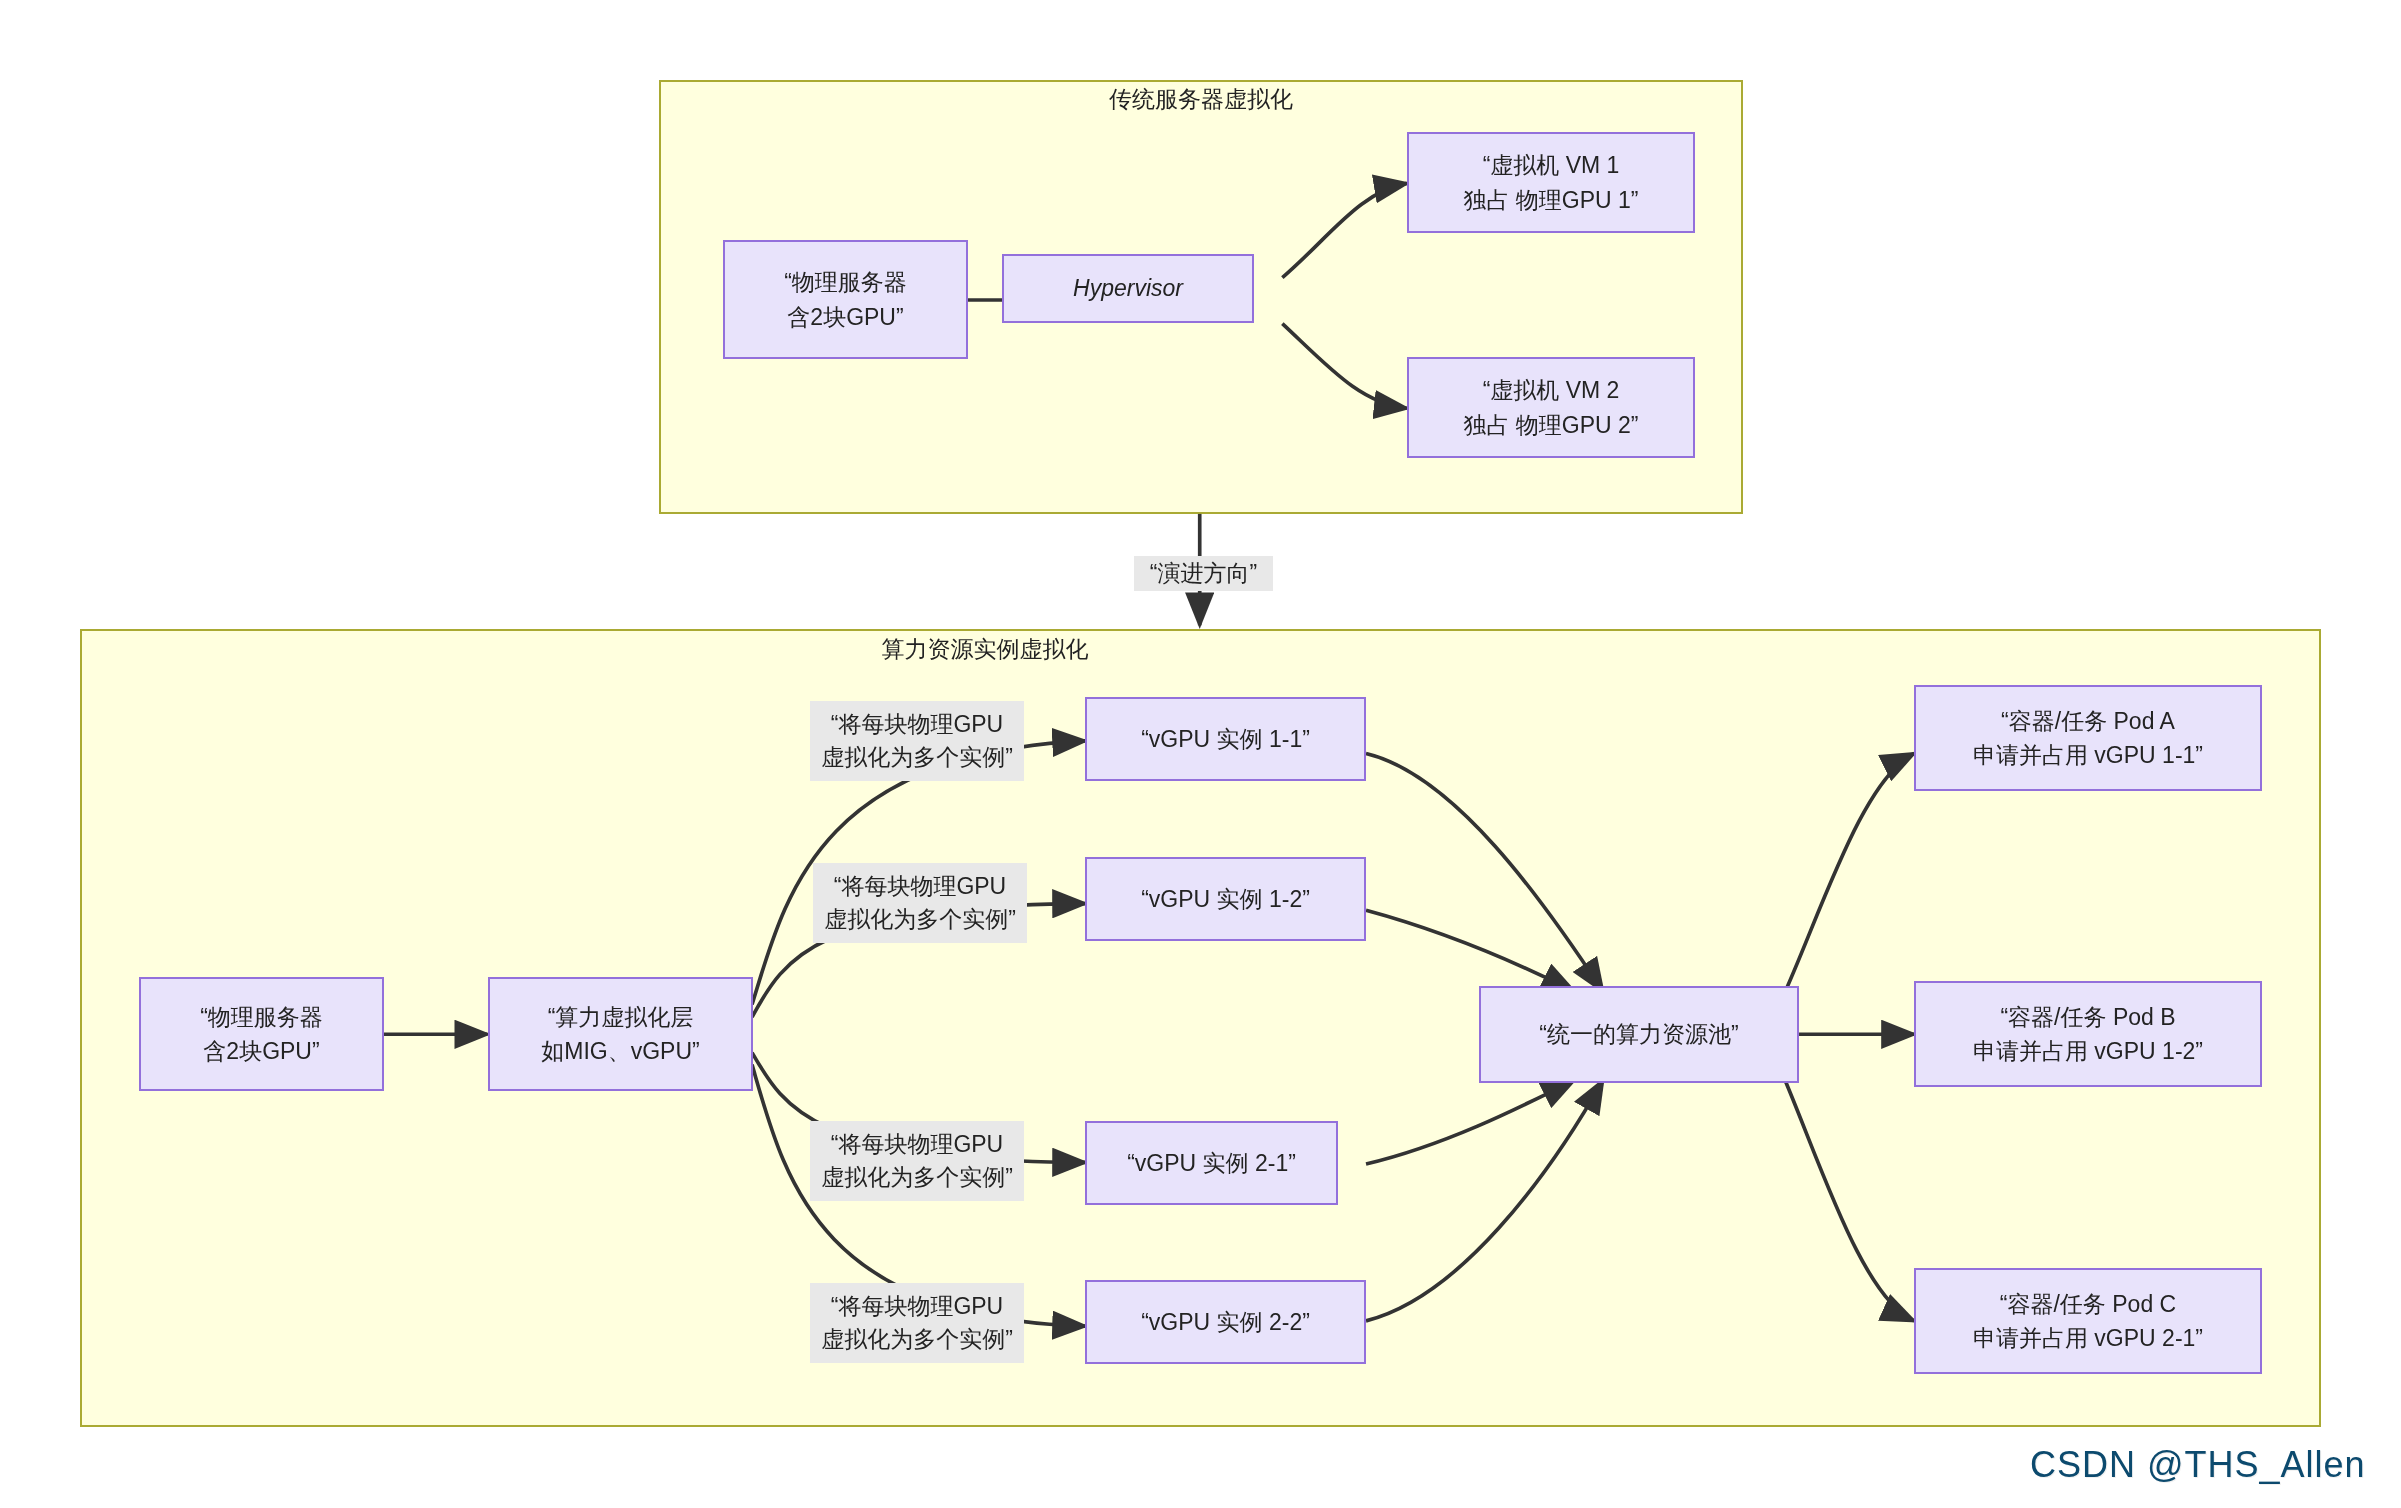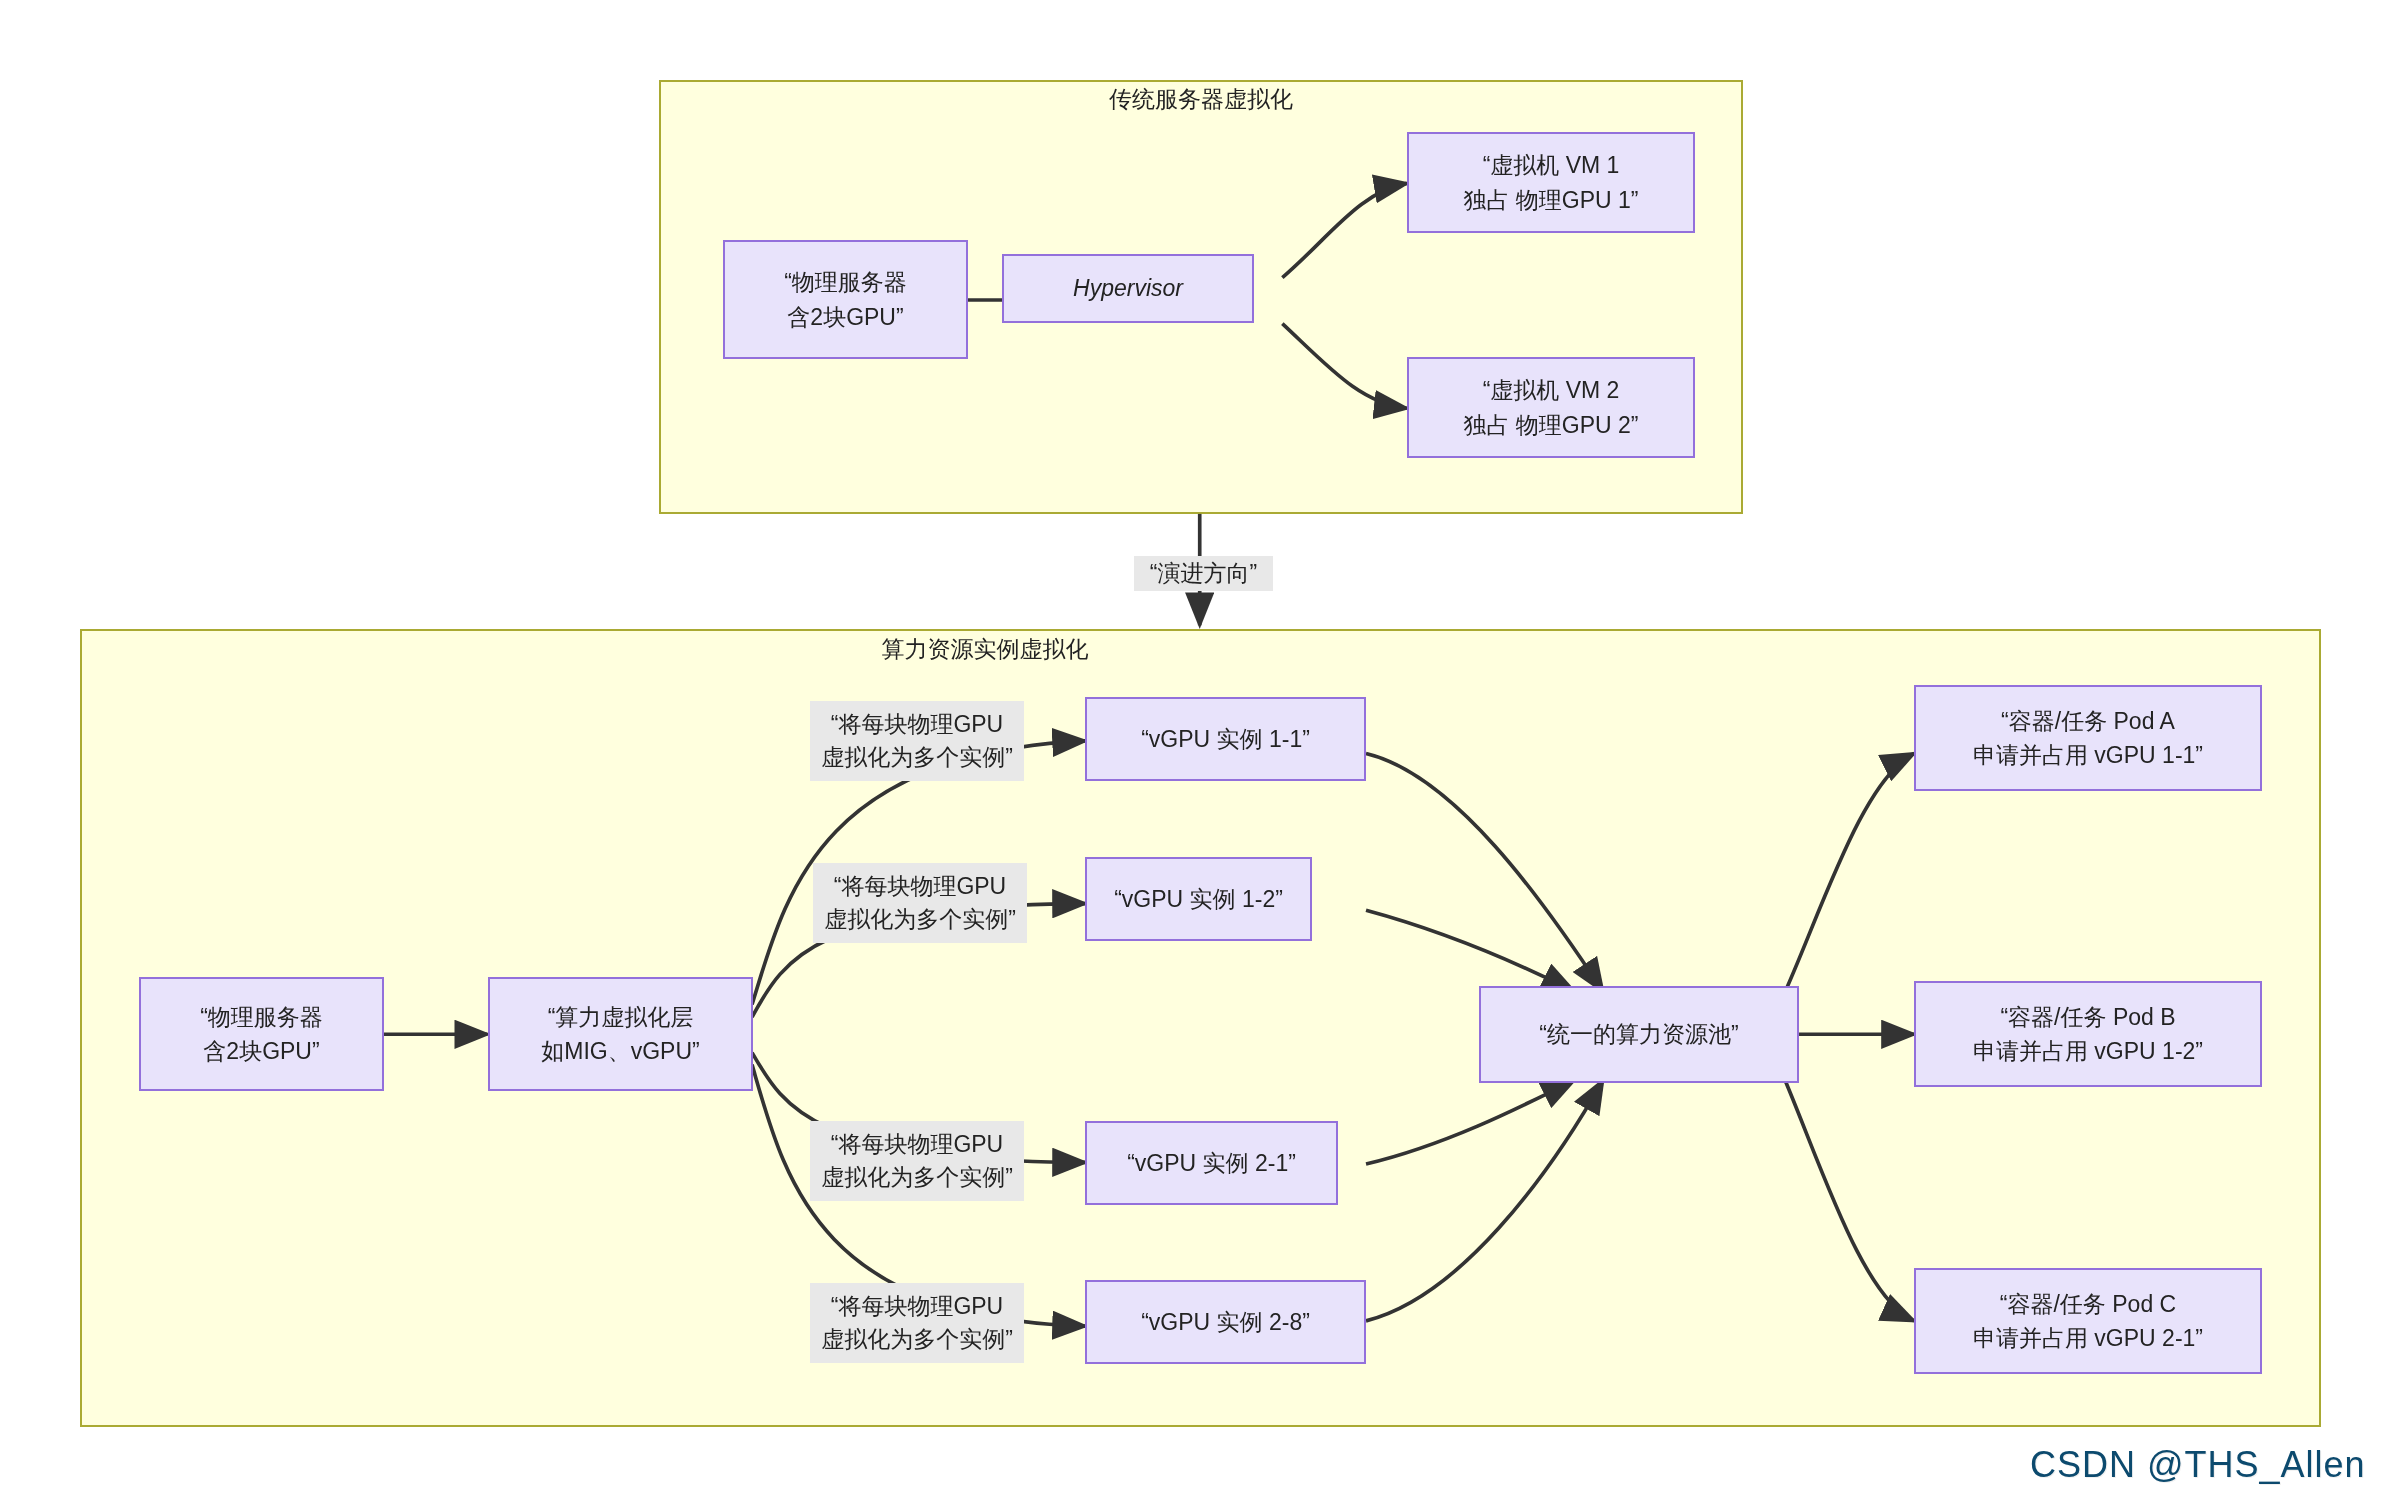--- a/index.html
+++ b/index.html
@@ -176,30 +176,30 @@
   <div class="edge-label" style="left:810px; top:1121px; width:214px; height:80px; display:flex; align-items:center; justify-content:center;">“将每块物理GPU
 虚拟化为多个实例”</div>
 
   <div class="edge-label" style="left:810px; top:1283px; width:214px; height:80px; display:flex; align-items:center; justify-content:center;">“将每块物理GPU
 虚拟化为多个实例”</div>
 
   <div class="node" style="left:1085px; top:697px; width:281px; height:84px;">
     <span>“vGPU 实例 1-1”</span>
   </div>
 
-  <div class="node" style="left:1085px; top:857px; width:227px; height:84px;">
+  <div class="node" style="left:1085px; top:857px; width:281px; height:84px;">
     <span>“vGPU 实例 1-2”</span>
   </div>
 
   <div class="node" style="left:1085px; top:1121px; width:253px; height:84px;">
     <span>“vGPU 实例 2-1”</span>
   </div>
 
   <div class="node" style="left:1085px; top:1280px; width:281px; height:84px;">
-    <span>“vGPU 实例 2-8”</span>
+    <span>“vGPU 实例 2-2”</span>
   </div>
 
   <div class="node" style="left:1479px; top:986px; width:320px; height:97px;">
     <span>“统一的算力资源池”</span>
   </div>
 
   <div class="node" style="left:1914px; top:685px; width:348px; height:106px;">
     <span>“容器/任务 Pod A
 申请并占用 vGPU 1-1”</span>
   </div>

